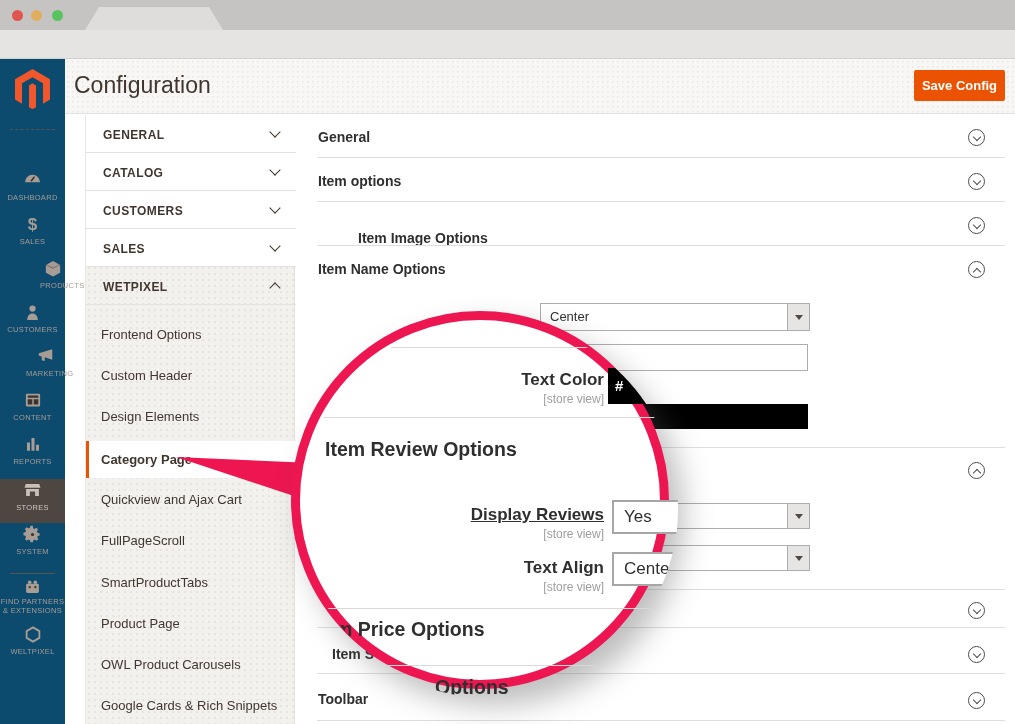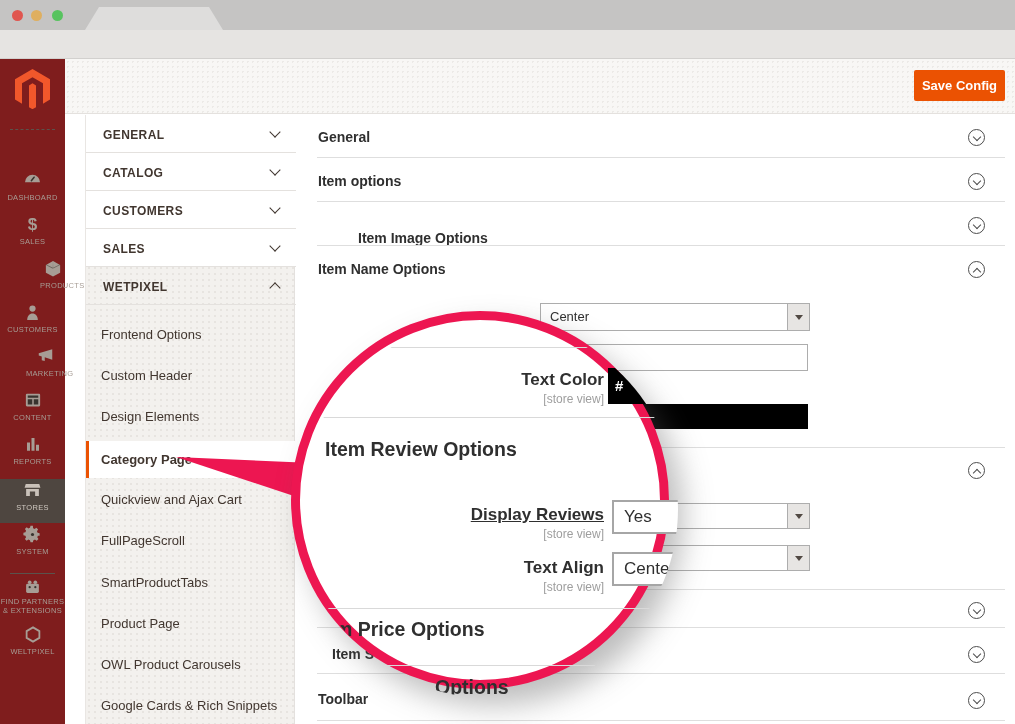--- a/index.html
+++ b/index.html
@@ -9,21 +9,21 @@
 
   
   .chrome-top{position:absolute;left:0;top:0;width:1015px;height:30px;background:#c5c4c3;}
   .tl-dot{position:absolute;top:10px;width:11px;height:11px;border-radius:50%;}
   .chrome-tab{position:absolute;left:85px;top:7px;width:138px;height:23px;background:#dedddc;
               clip-path:polygon(14px 0,calc(100% - 14px) 0,100% 100%,0 100%);}
   .chrome-toolbar{position:absolute;left:0;top:30px;width:1015px;height:29px;background:#e6e4e2;
                   border-bottom:1px solid #d2d0ce;}
 
   
-  .sidebar{position:absolute;left:0;top:59px;width:65px;height:665px;background:#7f1d1d;}
+  .sidebar{position:absolute;left:0;top:59px;width:65px;height:665px;background:#0c4a6e;}
   .sb-logo{position:absolute;left:15px;top:10px;width:35px;height:40px;}
   .sb-dash{position:absolute;left:10px;top:70px;width:45px;border-top:1px dashed #5a534c;}
   .sbi{position:absolute;left:0;width:65px;text-align:center;color:#a79d95;cursor:pointer;}
   .sbi .ic{display:block;height:20px;line-height:20px;}
   .sbi .lb{display:block;font-size:7.5px;letter-spacing:.3px;margin-top:3px;line-height:8px;}
   .sbi.active{background:#4e4640;}
   .sb-sep{position:absolute;left:10px;width:45px;border-top:1px solid #5a534c;}
   .sbi svg{vertical-align:top;}
 
   
@@ -177,20 +177,21 @@
     </div>
     <div class="sbi" style="top:566px;height:42px;">
       <span class="ic"><svg width="18" height="19" viewBox="0 0 24 24">
             <polygon points="12,2.5 20.5,7.5 20.5,16.5 12,21.5 3.5,16.5 3.5,7.5" fill="none" stroke="#a79d95" stroke-width="2.4"></polygon>
           </svg></span>
       <span class="lb">WELTPIXEL</span>
     </div>
   </div>
 
   <div class="page-header">
+    <span class="page-title">Configuration</span>
     <span class="save-btn">Save Config</span>
   </div>
 
   <div class="cfg-nav">
     <div class="acc-row" style="top:0;">
       <span class="acc-label">GENERAL</span>
       <span class="ac down"></span>
     </div>
     <div class="acc-row" style="top:38px;">
       <span class="acc-label">CATALOG</span>

